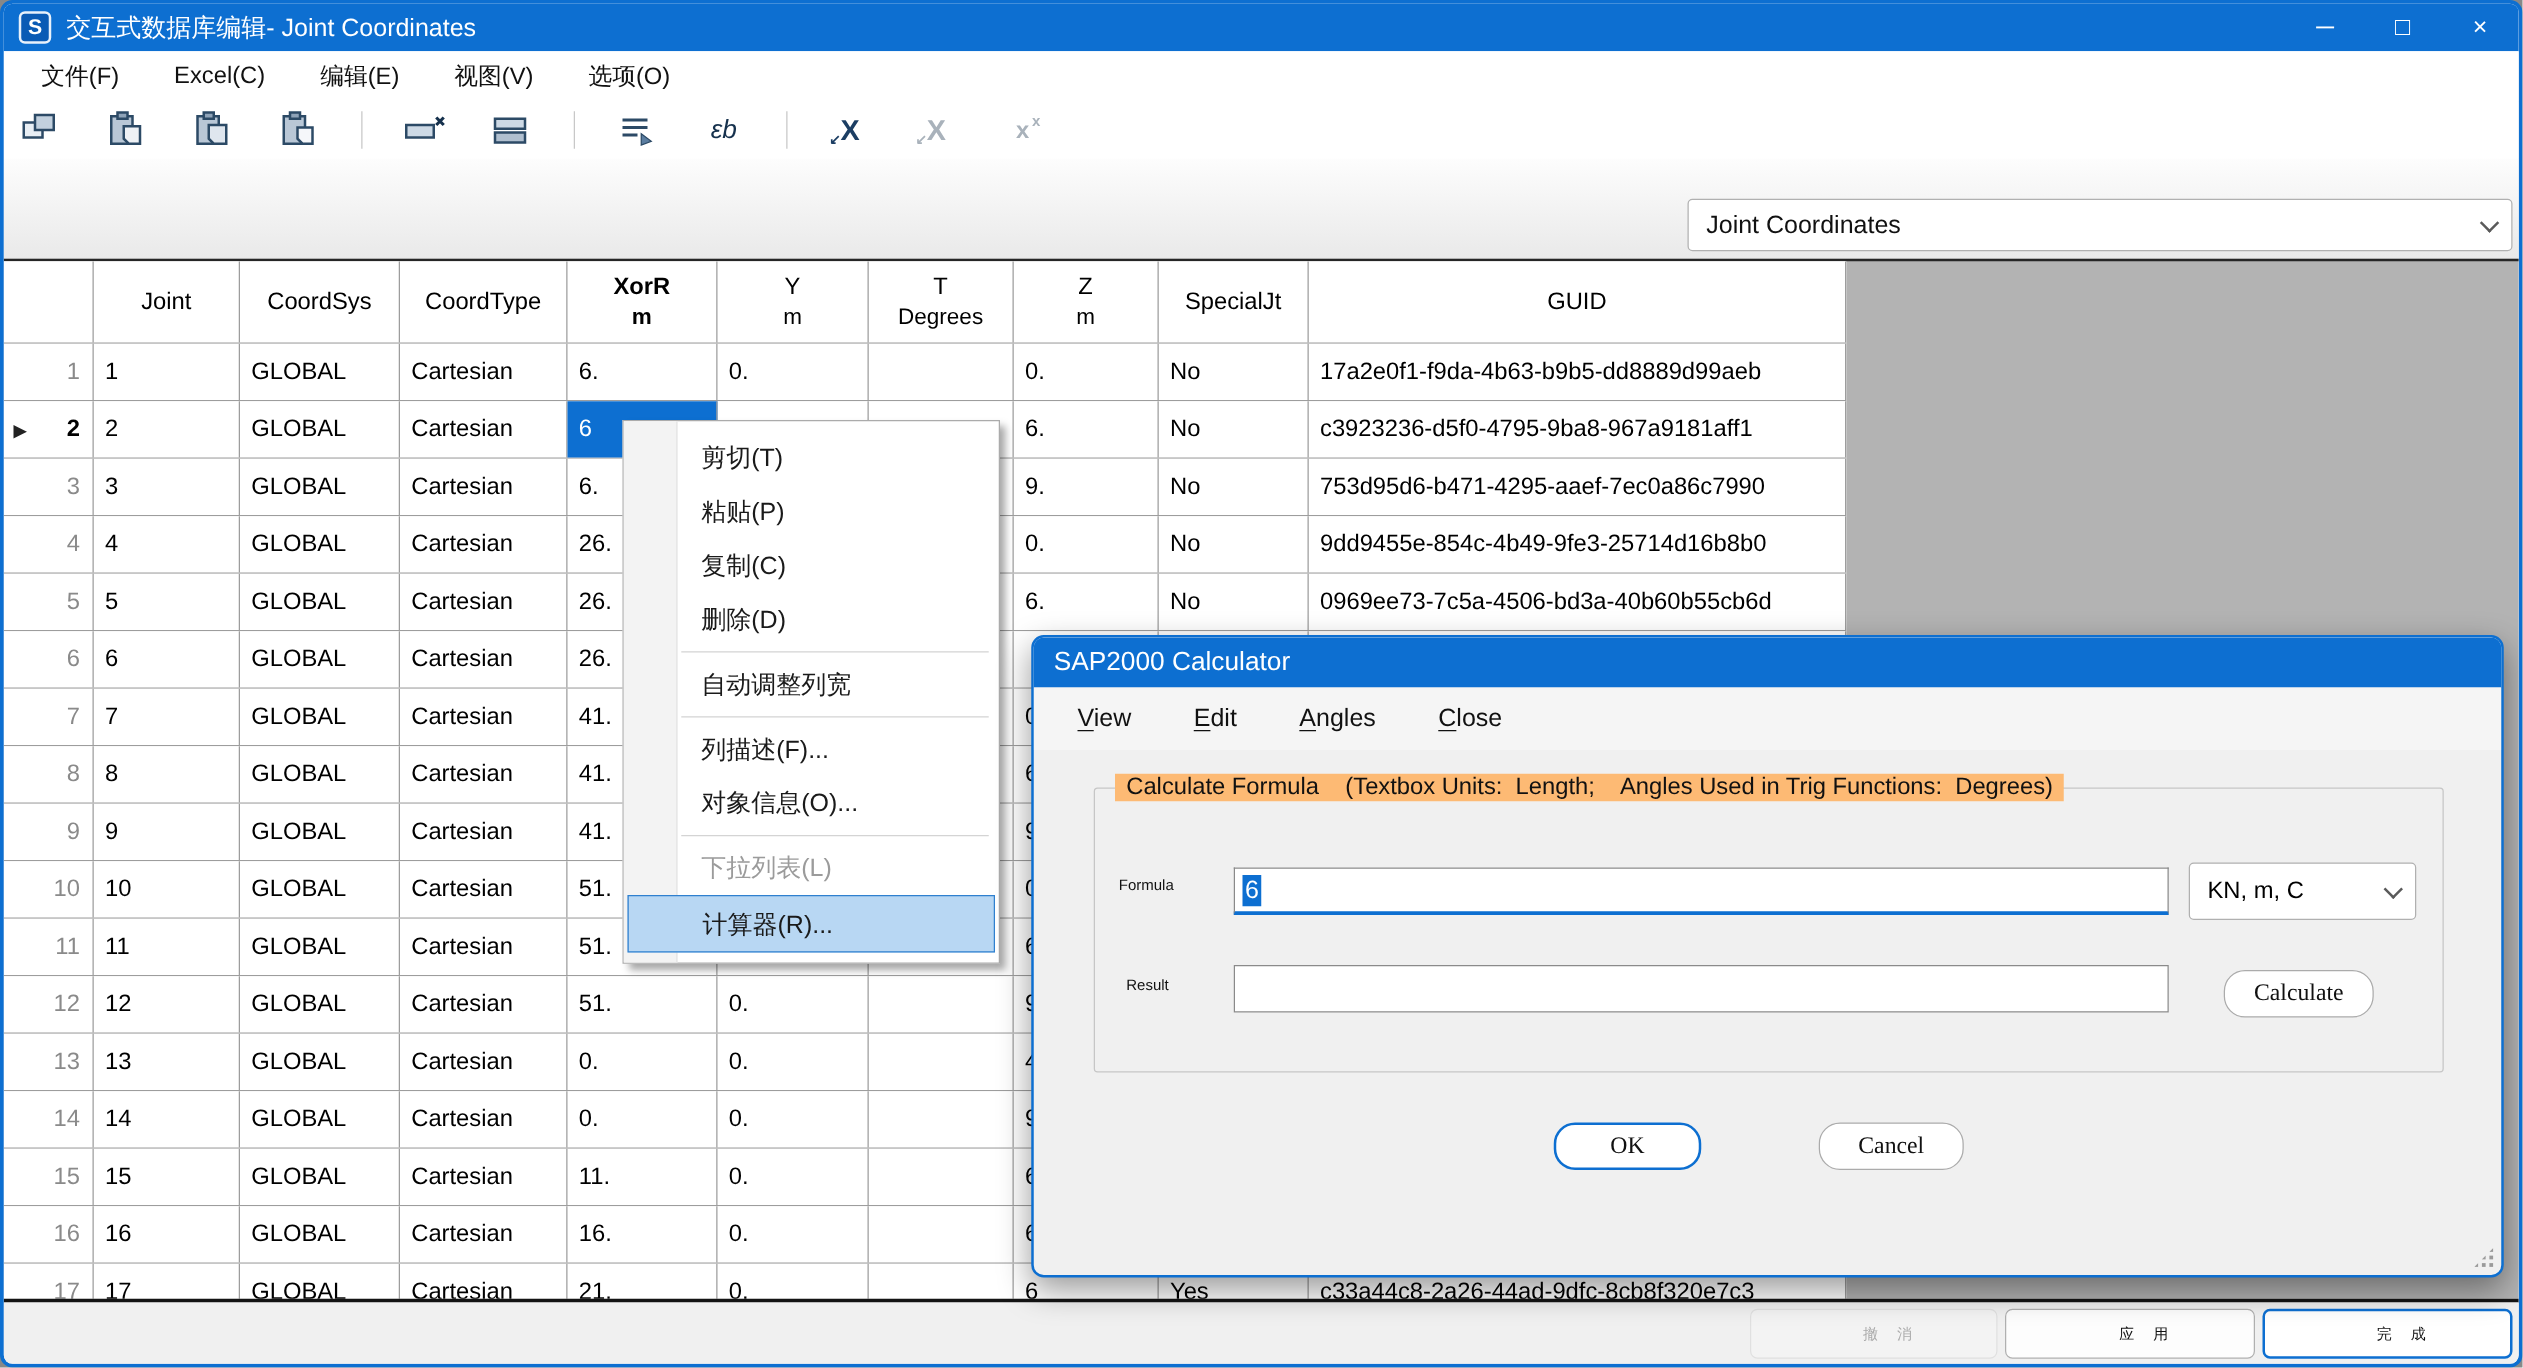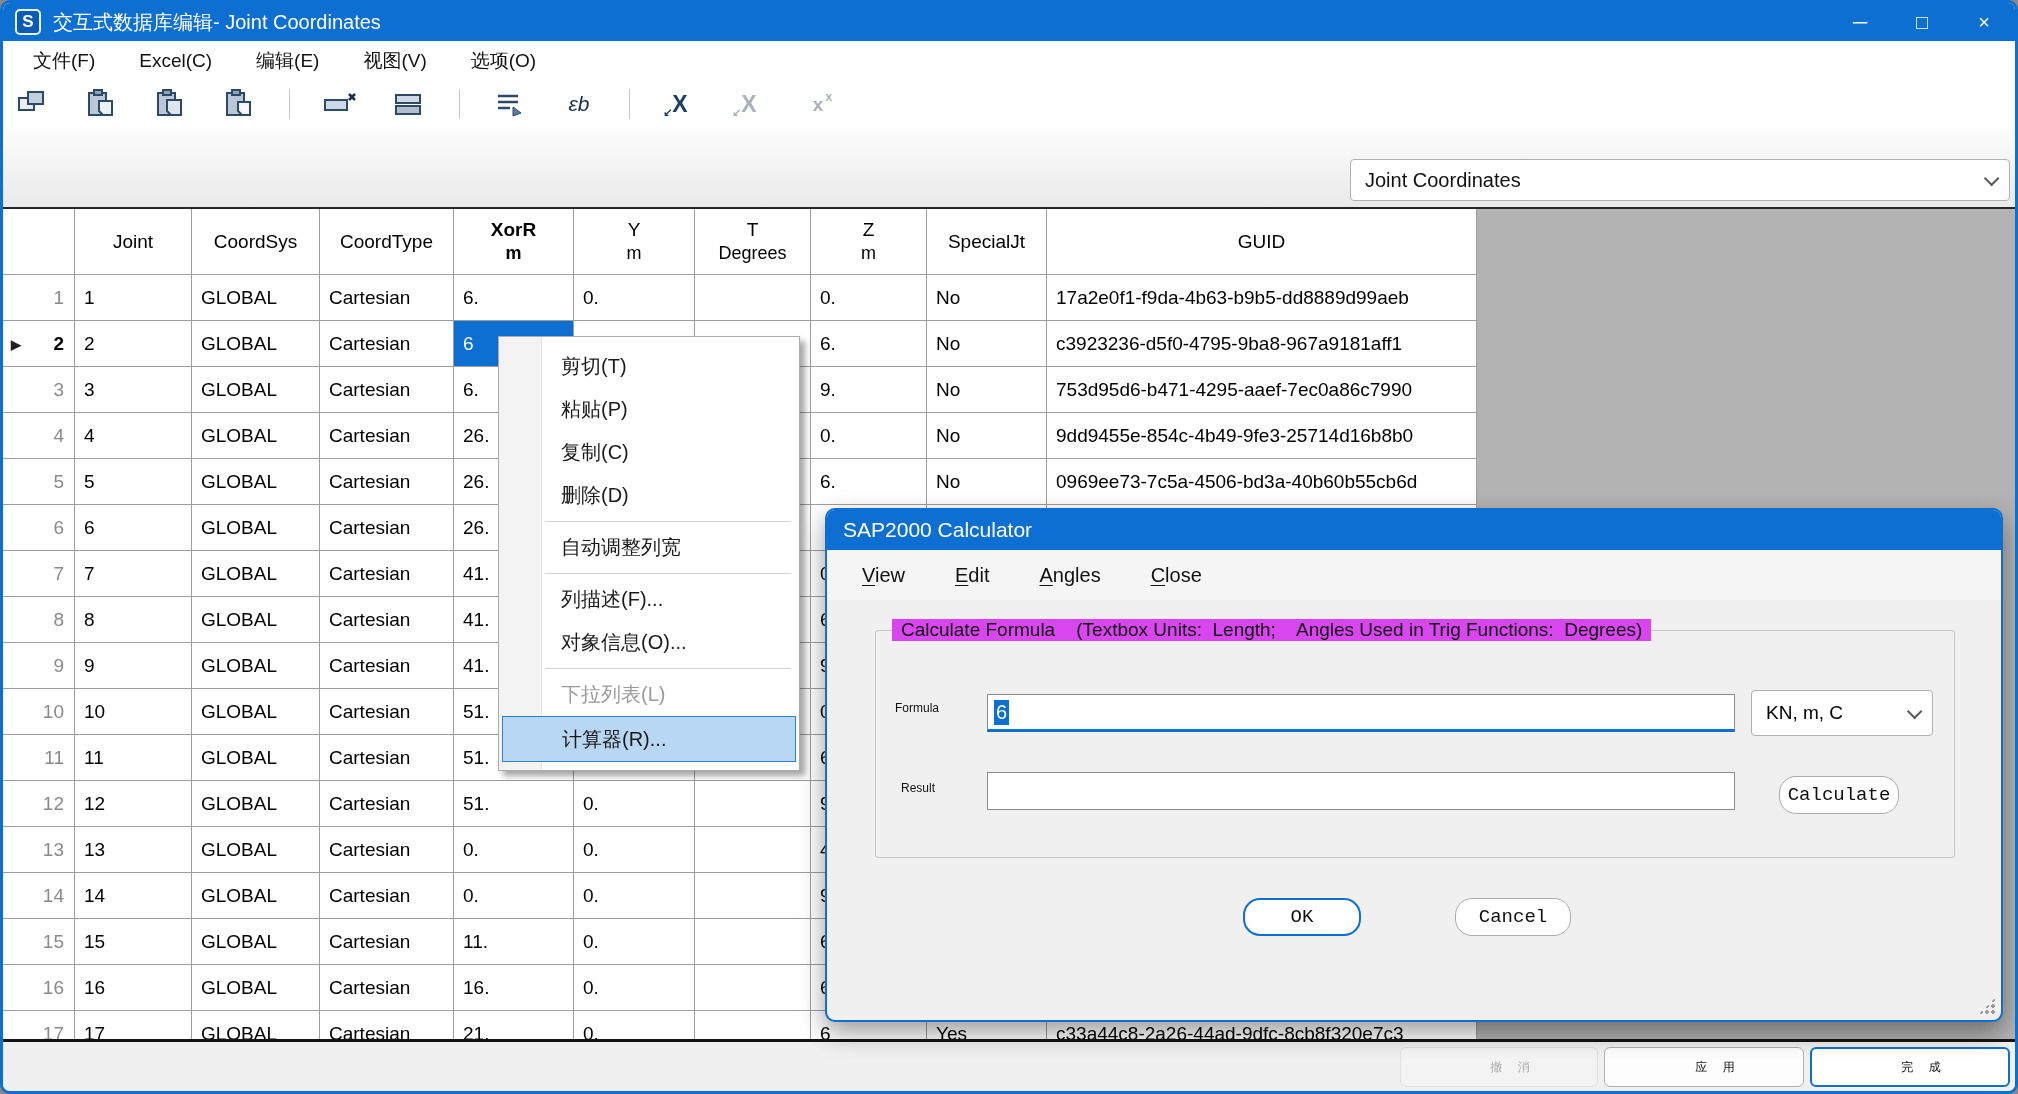--- a/index.html
+++ b/index.html
@@ -85,32 +85,32 @@
     background:#f0f0f0; border:2px solid #0d6fd1; border-radius:10px;
     box-shadow:0 10px 26px rgba(0,0,0,.4); z-index:30; overflow:hidden; }
   .dtitle{ height:40px; background:#0d6fd1; color:#fff; display:flex; align-items:center;
     padding-left:16px; font-size:21px; }
   .dmenu{ height:50px; display:flex; align-items:center; gap:50px; padding-left:35px;
     font-size:20px; color:#111; background:#f5f5f5; }
   .dmenu span{ cursor:default; }
   u{ text-underline-offset:3px; text-decoration-thickness:1px; }
   .groupbox{ position:absolute; left:48px; top:120px; width:1080px; height:228px;
     border:1px solid #c6c6c6; border-radius:3px; }
-  .grouplabel{ position:absolute; left:16px; top:-12px; background:#d946ef; padding:0 9px;
+  .grouplabel{ position:absolute; left:16px; top:-12px; background:#fdba74; padding:0 9px;
     font-size:19px; color:#111; white-space:pre; }
   .dlabel{ position:absolute; font-size:12px; color:#111; }
   .dinput{ position:absolute; height:38px; background:#fff; border:1px solid #8a8a8a;
     font-size:20px; display:flex; align-items:center; padding-left:6px; }
   .dinput.focus{ border-bottom:3px solid #0d6fd1; }
   .selch{ background:#0d6fd1; color:#fff; padding:1px 2px; }
   .unitsdd{ position:absolute; left:924px; top:180px; width:182px; height:46px; background:#fff;
     border:1px solid #b0b0b0; border-radius:4px; display:flex; align-items:center;
     padding:0 14px; font-size:19px; cursor:pointer; }
   .dbtn{ position:absolute; background:#fff; border:1px solid #ababab; border-radius:17px;
-    font-size:19px; color:#111; cursor:pointer; font-family:Liberation Mono, monospace; }
+    font-size:19px; color:#111; cursor:pointer; font-family:Liberation Serif, serif; }
   .dbtn.primary{ border:2px solid #0d6fd1; }
   .grip{ position:absolute; right:5px; bottom:5px; width:18px; height:18px;
     background-image:radial-gradient(#9a9a9a 1.6px, transparent 1.8px);
     background-size:6px 6px; clip-path:polygon(100% 0, 100% 100%, 0 100%); }
 </style>
 </head>
 <body>
 
 <div class="window">
 

